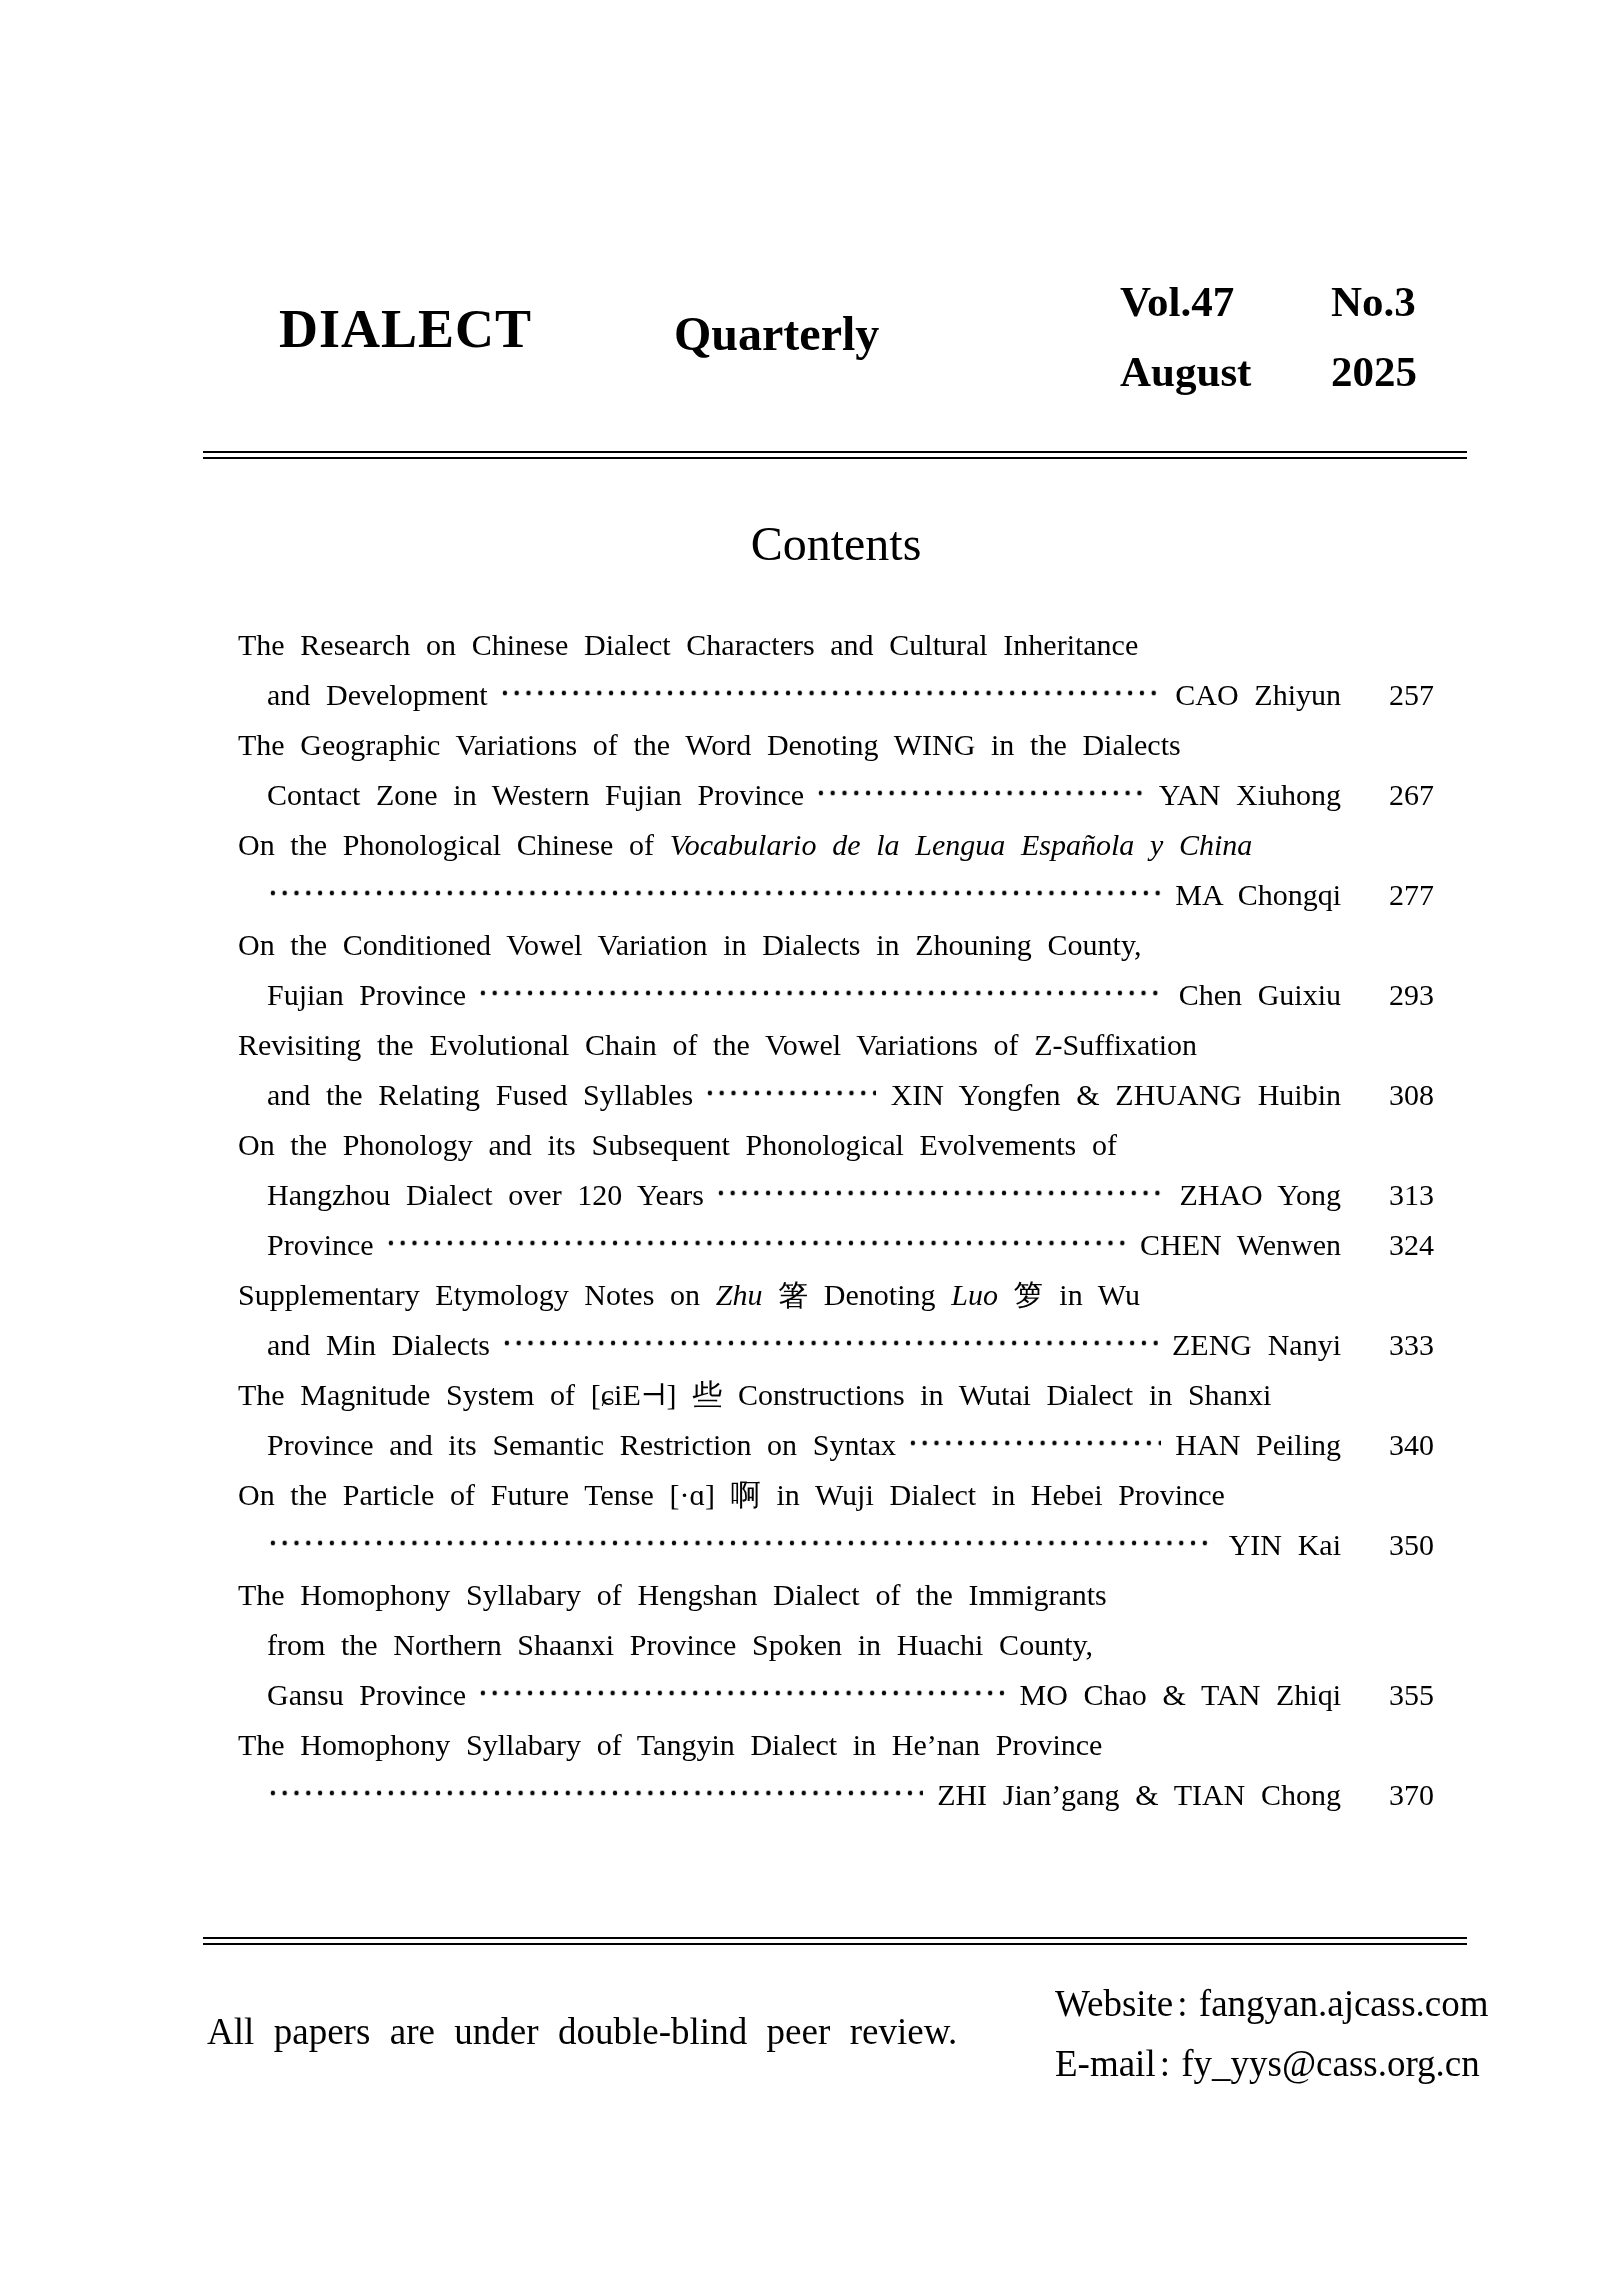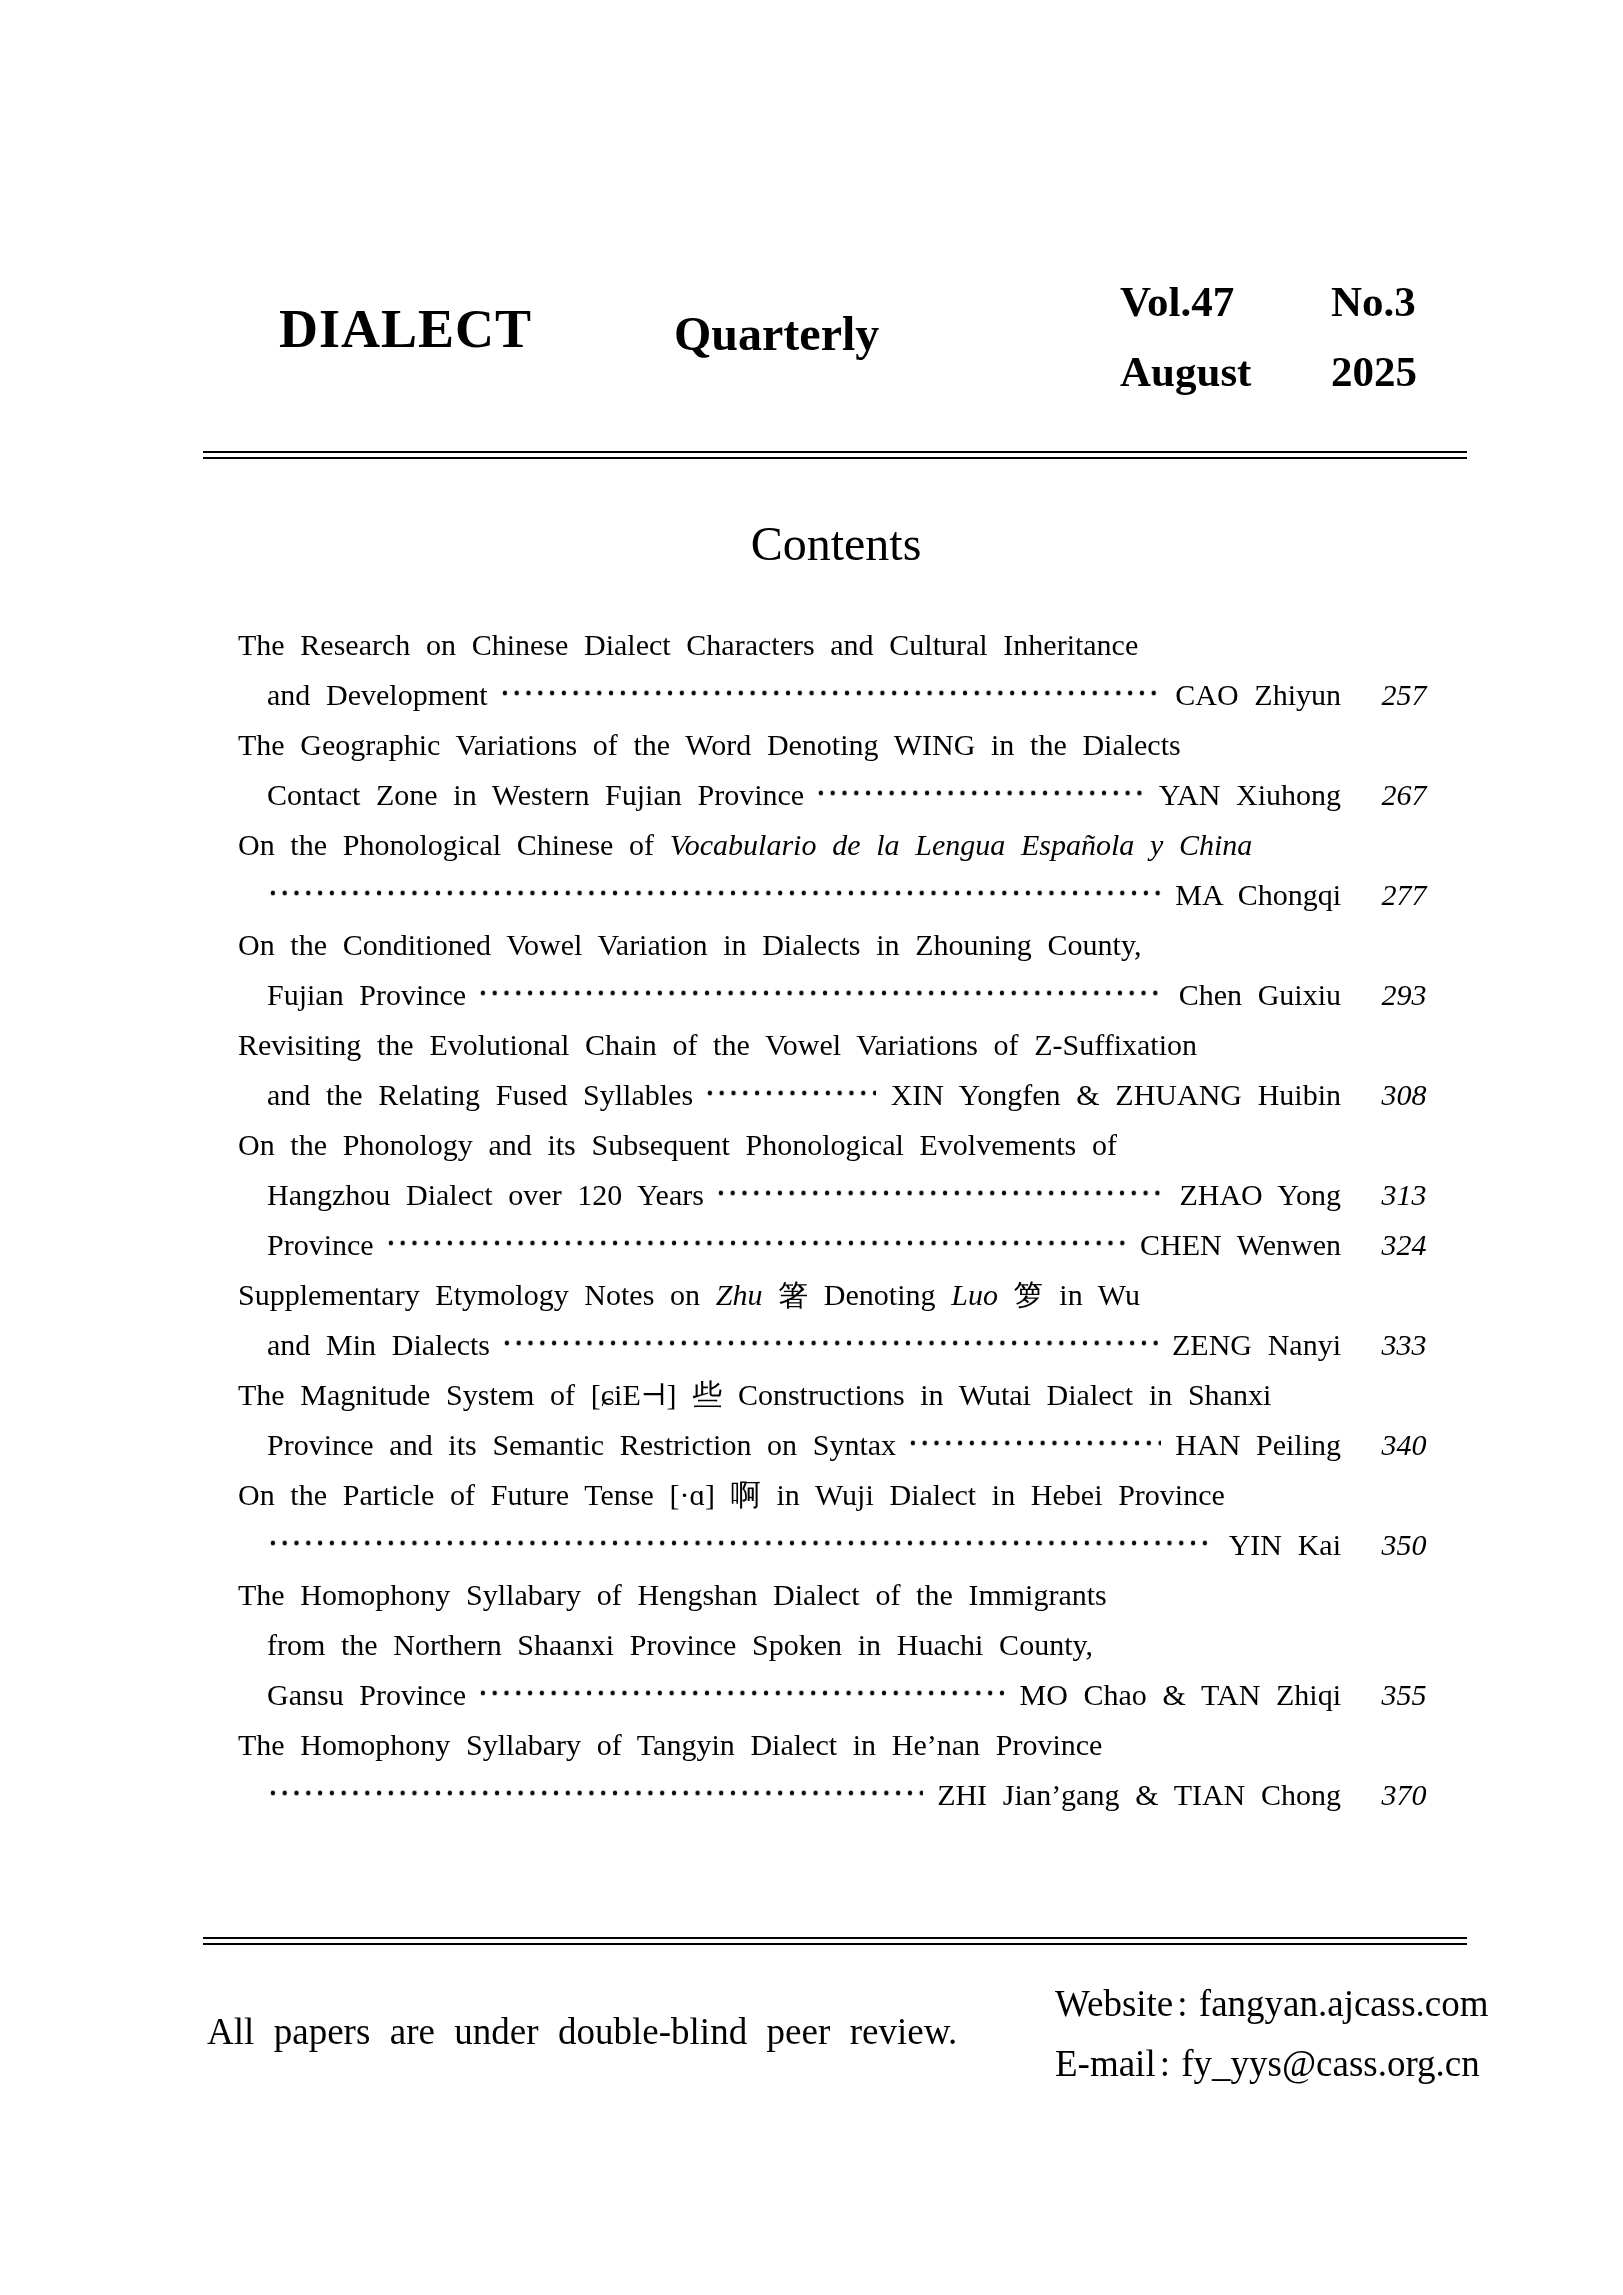--- a/index.html
+++ b/index.html
@@ -98,22 +98,21 @@
     background-size: 11.8px 11.8px;
     background-repeat: repeat-x;
     background-position: 0px 17px;
     overflow: hidden;
   }
   .authors { flex: 0 0 auto; word-spacing: 8.2px; }
   .page-num {
     flex: 0 0 auto;
     margin-left: 33px;
     min-width: 60px;
-    text-align: center;
-    font-style: italic;
+    text-align: right;
   }
 
   
   .footer-note {
     position: absolute;
     left: 207px;
     top: 2013px;
     font-size: 37px;
     line-height: 1;
     word-spacing: 10.2px;

